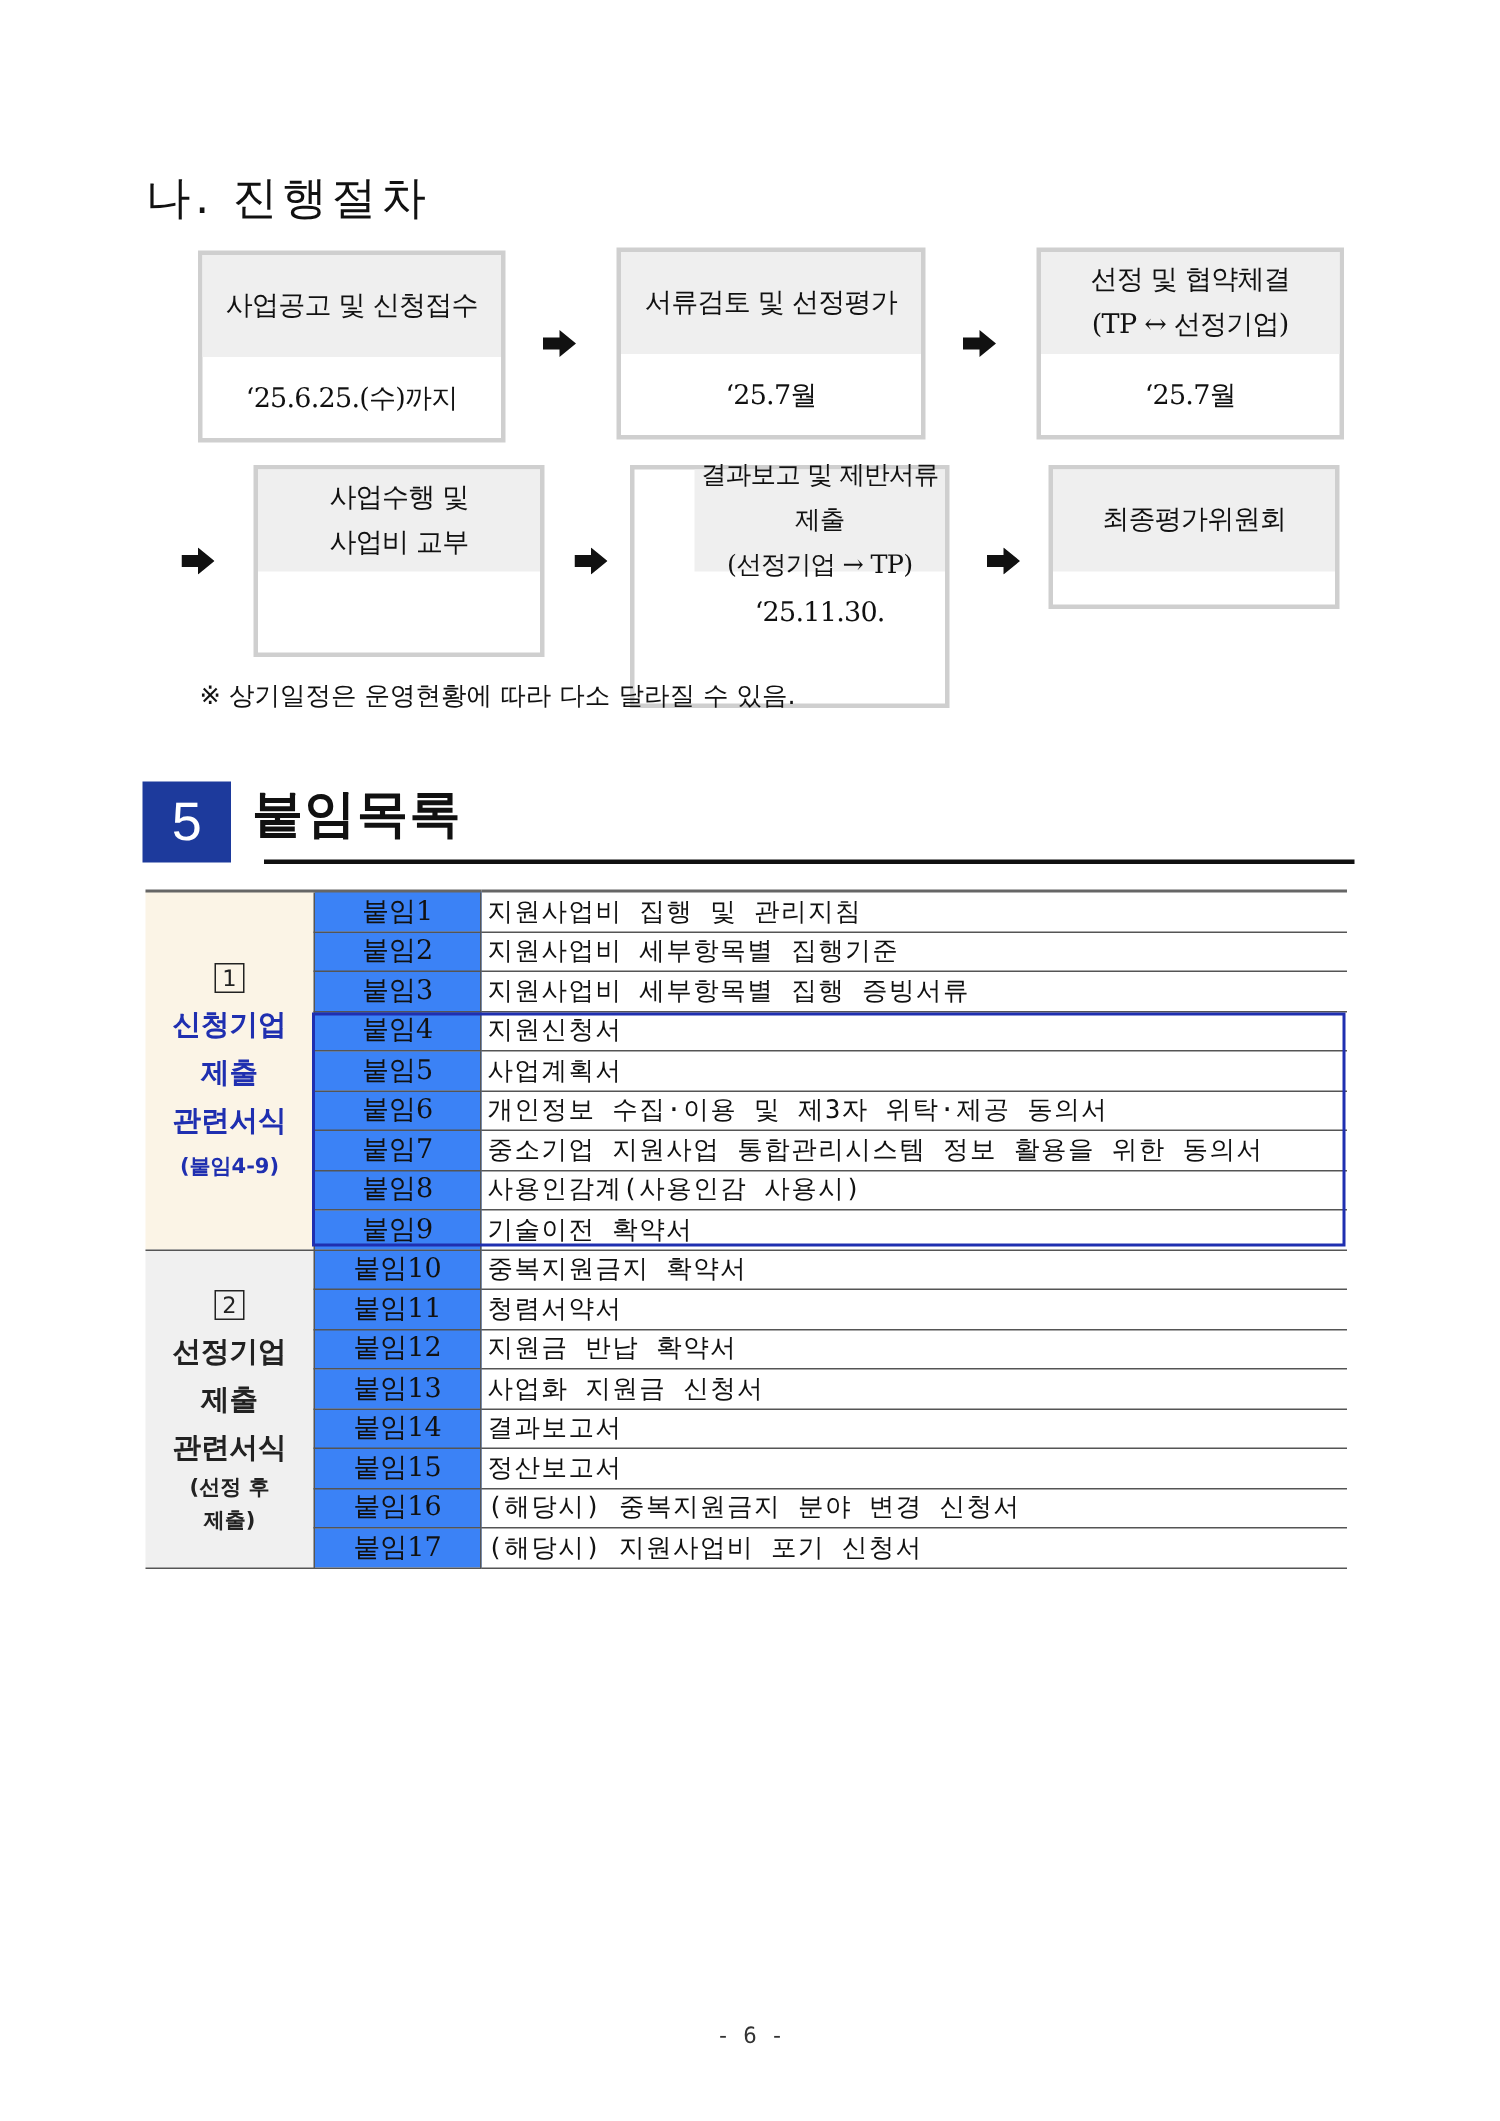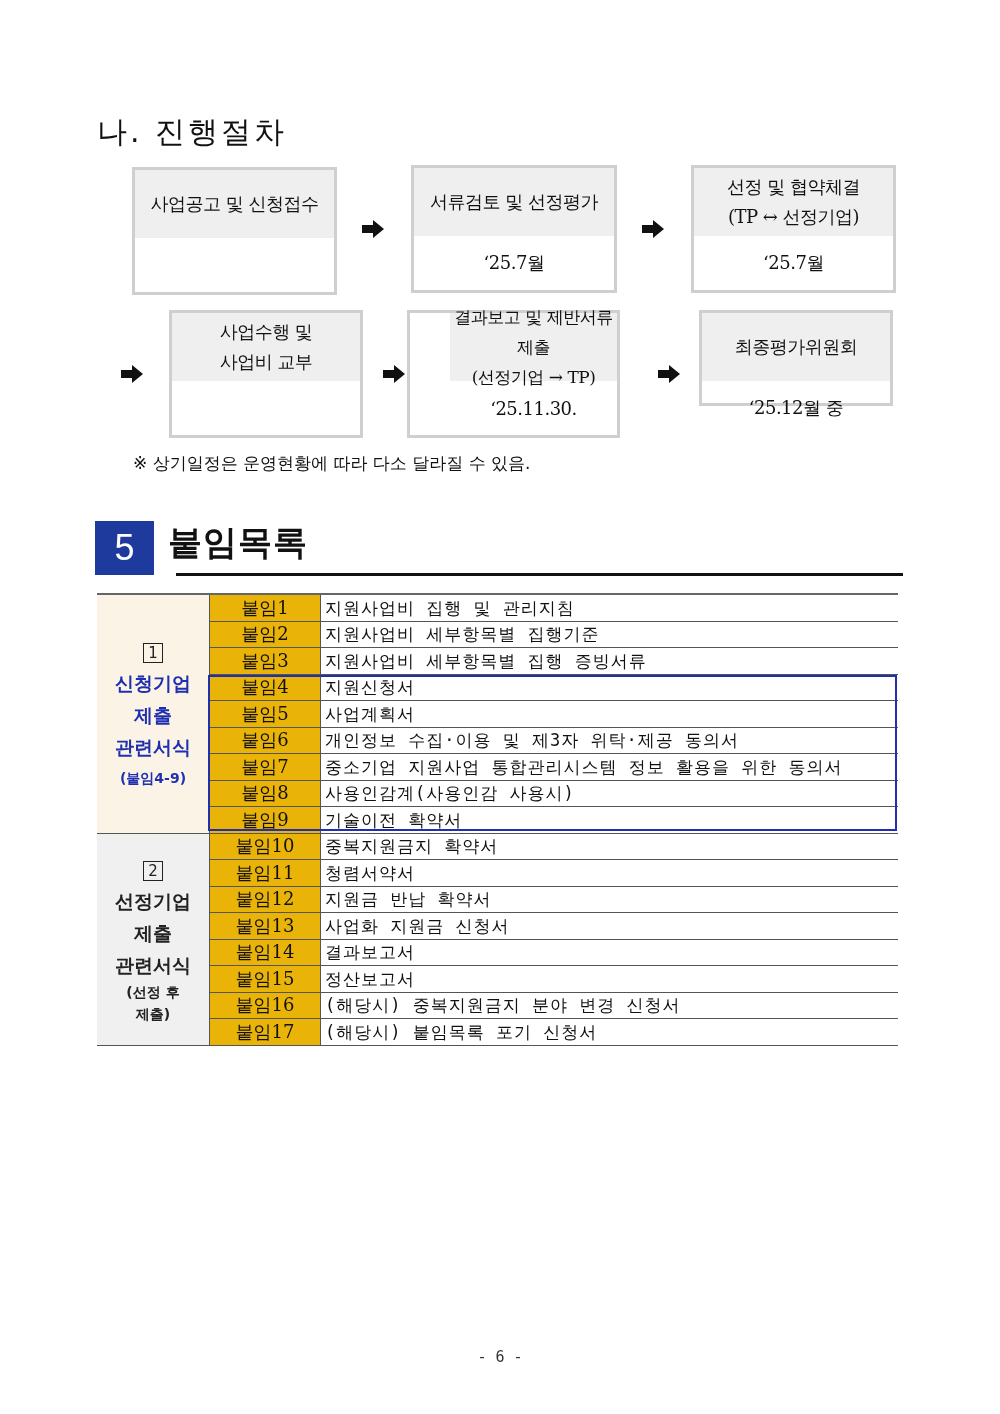--- a/index.html
+++ b/index.html
@@ -12,35 +12,36 @@
   .note { position: absolute; left: 133px; top: 452px; font-size: 17px; font-family: "DejaVu Sans", sans-serif; }
   .num-box { position: absolute; left: 95px; top: 521px; width: 59px; height: 54px; background: #1d3a9c; color: #fff; font-family: "Liberation Sans", sans-serif; font-size: 36px; display: flex; align-items: center; justify-content: center; }
   .h2 { position: absolute; left: 168px; top: 520px; font-size: 34px; font-weight: bold; font-family: "DejaVu Sans", sans-serif; letter-spacing: 1px; }
   .h2-line { position: absolute; left: 176px; top: 573px; width: 727px; height: 3px; background: #111; }
   table.att { position: absolute; left: 97px; top: 593px; width: 801px; border-collapse: collapse; font-size: 18px; }
   table.att td { height: 25.5px; padding: 0; border-bottom: 1px solid #555; line-height: 24px; }
   table.att tr.first td { border-top: 2px solid #666; }
   td.group { width: 112px; text-align: center; vertical-align: middle; border-right: 1px solid #555; font-weight: bold; font-family: "DejaVu Sans", sans-serif; }
   td.group.g1 { background: #fbf4e6; color: #1f2fb0; }
   td.group.g2 { background: #f0f0f0; color: #222; }
-  td.code { width: 110px; text-align: center; border-right: 1px solid #555; background: #eab308; font-family: "DejaVu Serif", serif; }
+  td.code { width: 110px; text-align: center; border-right: 1px solid #555; background: #3b82f6; font-family: "DejaVu Serif", serif; }
   td.desc { padding-left: 4px !important; font-family: "DejaVu Sans Mono", monospace; font-size: 17px; letter-spacing: 1px; }
   .grp-line { display: block; line-height: 32px; font-size: 19px; }
   .grp-box { display: inline-block; border: 1px solid #222; width: 18px; height: 18px; line-height: 18px; font-size: 15px; color: #222; font-weight: normal; }
   .grp-small { display: block; font-size: 14px; line-height: 30px; font-weight: bold; }
   .blue-frame { position: absolute; left: 208px; top: 675px; width: 689px; height: 156px; border: 2px solid #1f2fb0; box-sizing: border-box; pointer-events: none; }
   .page-num { position: absolute; left: 0; width: 1000px; top: 1348px; text-align: center; font-size: 15px; font-family: "DejaVu Sans Mono", monospace; color: #333; }
 </style>
 </head>
 <body>
 
 <div class="section-title">나. 진행절차</div>
 
 <div class="step" style="left:132px; top:167px; width:205px; height:128px;">
   <div class="head" style="height:68px;">사업공고 및 신청접수</div>
+  <div class="date" style="height:54px;">‘25.6.25.(수)까지</div>
 </div>
 <svg class="arrow" style="left:362px; top:220px;" viewBox="0 0 22 18">
     <path d="M0 5h11V0l11 9-11 9v-5H0z" fill="#111"></path>
   </svg>
 
 <div class="step" style="left:411px; top:165px; width:206px; height:128px;">
   <div class="head" style="height:68px;">서류검토 및 선정평가</div>
   <div class="date" style="height:54px;">‘25.7월</div>
 </div>
 <svg class="arrow" style="left:642px; top:220px;" viewBox="0 0 22 18">
@@ -57,32 +58,31 @@
     <path d="M0 5h11V0l11 9-11 9v-5H0z" fill="#111"></path>
   </svg>
 <div class="step" style="left:169px; top:310px; width:194px; height:128px;">
   <div class="head" style="height:68px; white-space:pre-line;">사업수행 및
 사업비 교부</div>
 </div>
 <svg class="arrow" style="left:383px; top:365px;" viewBox="0 0 22 18">
     <path d="M0 5h11V0l11 9-11 9v-5H0z" fill="#111"></path>
   </svg>
 
-<div class="step" style="left:407px; top:310px; width:213px; height:128px;padding-left:40px;">
+<div class="step" style="left:420px; top:310px; width:213px; height:162px;padding-left:40px;">
   <div class="head" style="height:68px; white-space:pre-line; font-size:17px;">결과보고 및 제반서류 제출
 (선정기업 → TP)</div>
   <div class="date" style="height:54px;">‘25.11.30.</div>
 </div>
 <svg class="arrow" style="left:658px; top:365px;" viewBox="0 0 22 18">
     <path d="M0 5h11V0l11 9-11 9v-5H0z" fill="#111"></path>
   </svg>
 
 <div class="step" style="left:699px; top:310px; width:194px; height:96px;">
   <div class="head" style="height:68px;">최종평가위원회</div>
-  <div class="date" style="height:54px;">‘25.12월 중</div>
 </div>
 
 <div class="note">※ 상기일정은 운영현황에 따라 다소 달라질 수 있음.</div>
 
 <div class="num-box">5</div>
 <div class="h2">붙임목록</div>
 <div class="h2-line"></div>
 
 <table class="att">
   <tbody>
@@ -159,20 +159,20 @@
     <tr>
         <td class="code">붙임15</td>
         <td class="desc">정산보고서</td>
       </tr>
     <tr>
         <td class="code">붙임16</td>
         <td class="desc">(해당시) 중복지원금지 분야 변경 신청서</td>
       </tr>
     <tr>
         <td class="code">붙임17</td>
-        <td class="desc">(해당시) 붙임목록 포기 신청서</td>
+        <td class="desc">(해당시) 지원사업비 포기 신청서</td>
       </tr>
   </tbody>
 </table>
 
 <div class="blue-frame"></div>
 
 <div class="page-num">- 6 -</div>
 
 </body></html>

